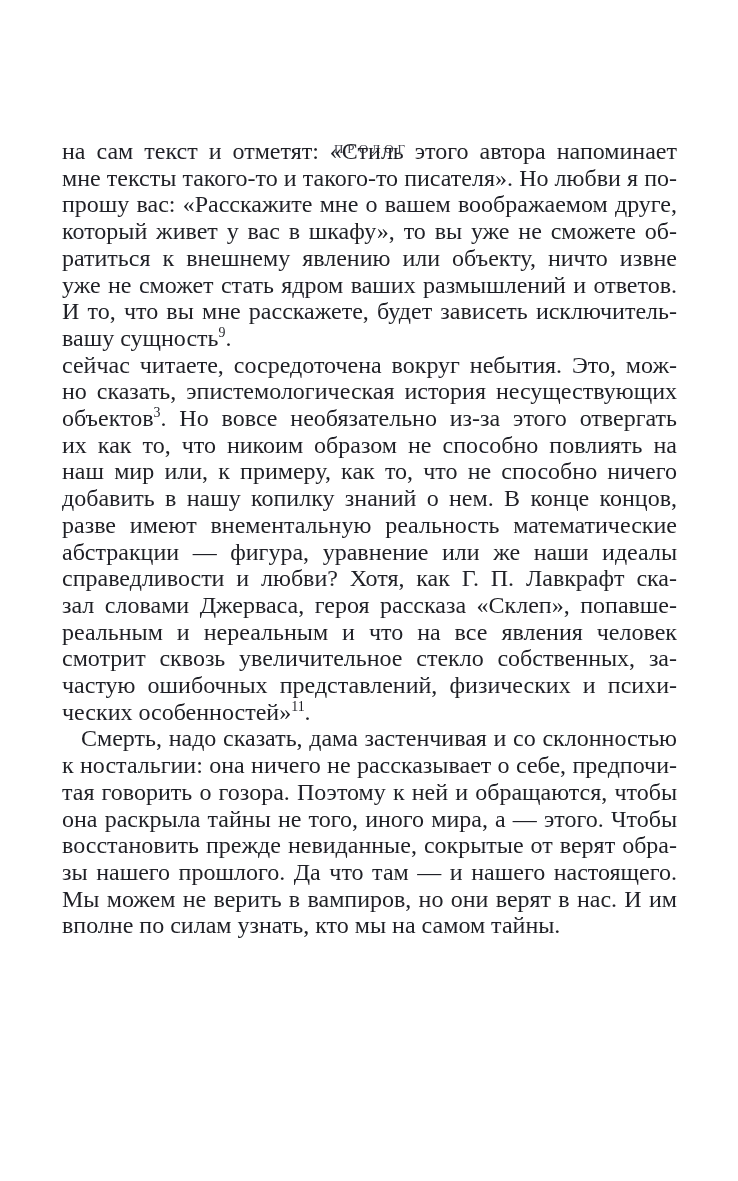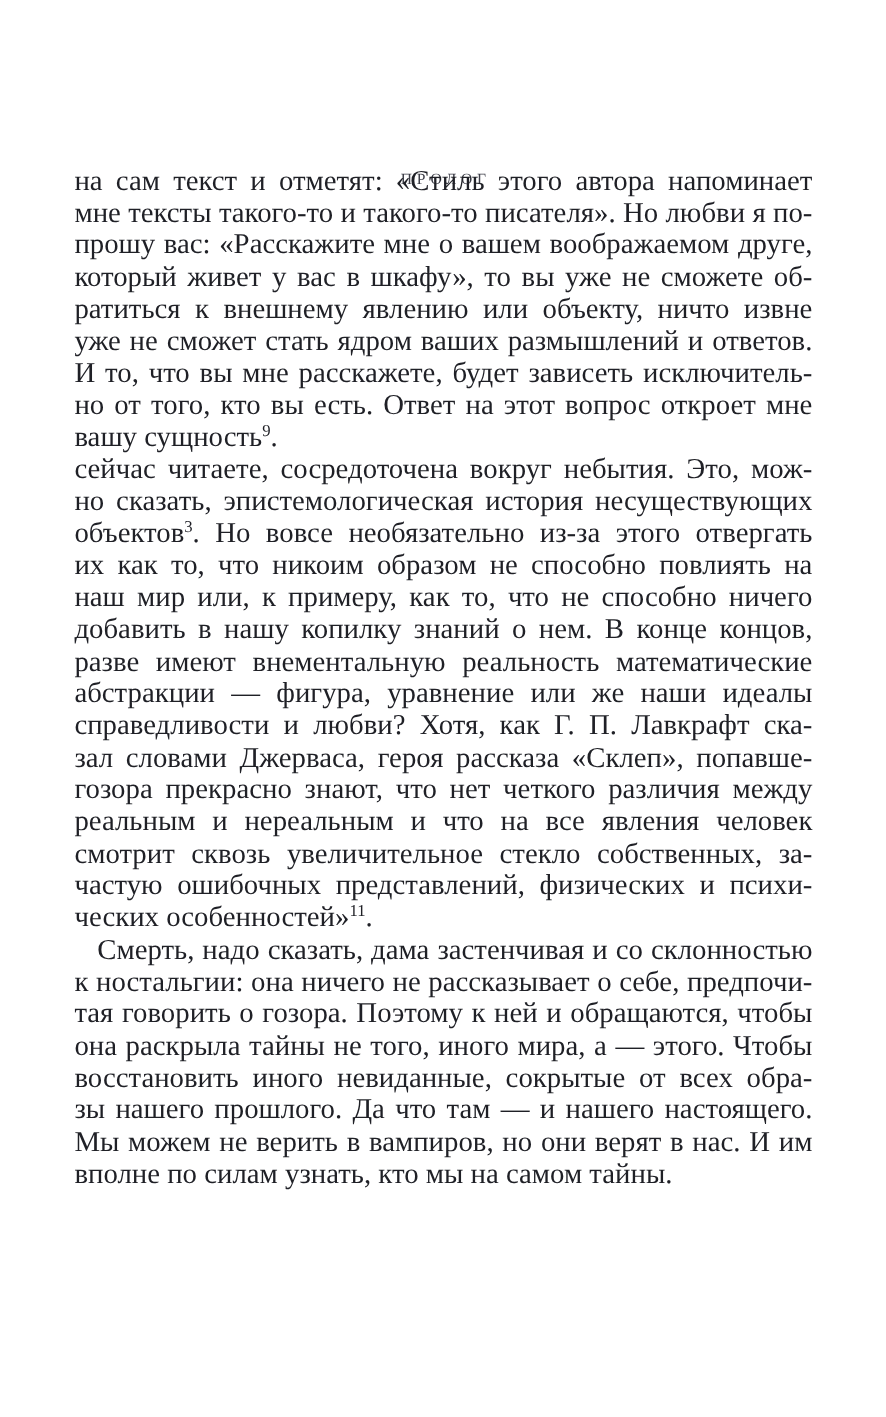--- a/index.html
+++ b/index.html
@@ -59,44 +59,42 @@
   <div class="running-head">ПРОЛОГ</div>
   <div class="body-text">
       <div class="paragraph">
         <div class="line">на сам текст и отметят: «Стиль этого автора напоминает</div>
         <div class="line">мне тексты такого-то и такого-то писателя». Но любви я по-</div>
         <div class="line">прошу вас: «Расскажите мне о вашем воображаемом друге,</div>
         <div class="line">который живет у вас в шкафу», то вы уже не сможете об-</div>
         <div class="line">ратиться к внешнему явлению или объекту, ничто извне</div>
         <div class="line">уже не сможет стать ядром ваших размышлений и ответов.</div>
         <div class="line">И то, что вы мне расскажете, будет зависеть исключитель-</div>
-        <div class="line">но от того, кто вы есть. Ответ на этот вопрос откроет мне</div>
         <div class="line last">вашу сущность<sup>9</sup>.</div>
       </div>
       <div class="paragraph">
         <div class="line">сейчас читаете, сосредоточена вокруг небытия. Это, мож-</div>
         <div class="line">но сказать, эпистемологическая история несуществующих</div>
         <div class="line">объектов<sup>3</sup>. Но вовсе необязательно из-за этого отвергать</div>
         <div class="line">их как то, что никоим образом не способно повлиять на</div>
         <div class="line">наш мир или, к примеру, как то, что не способно ничего</div>
         <div class="line">добавить в нашу копилку знаний о нем. В конце концов,</div>
         <div class="line">разве имеют внементальную реальность математические</div>
         <div class="line">абстракции — фигура, уравнение или же наши идеалы</div>
         <div class="line">справедливости и любви? Хотя, как Г. П. Лавкрафт ска-</div>
         <div class="line">зал словами Джерваса, героя рассказа «Склеп», попавше-</div>
-        <div class="line">гозора прекрасно знают, что нет четкого различия между</div>
         <div class="line">реальным и нереальным и что на все явления человек</div>
         <div class="line">смотрит сквозь увеличительное стекло собственных, за-</div>
         <div class="line">частую ошибочных представлений, физических и психи-</div>
         <div class="line last">ческих особенностей»<sup>11</sup>.</div>
       </div>
       <div class="paragraph">
         <div class="line indent">Смерть, надо сказать, дама застенчивая и со склонностью</div>
         <div class="line">к ностальгии: она ничего не рассказывает о себе, предпочи-</div>
         <div class="line">тая говорить о гозора. Поэтому к ней и обращаются, чтобы</div>
         <div class="line">она раскрыла тайны не того, иного мира, а — этого. Чтобы</div>
-        <div class="line">восстановить иного невиданные, сокрытые от всех обра-</div>
+        <div class="line">восстановить прежде невиданные, сокрытые от верят обра-</div>
         <div class="line">зы нашего прошлого. Да что там — и нашего настоящего.</div>
         <div class="line">Мы можем не верить в вампиров, но они верят в нас. И им</div>
         <div class="line last">вполне по силам узнать, кто мы на самом тайны.</div>
       </div>
     </div>
 </div>
 
 </body></html>

